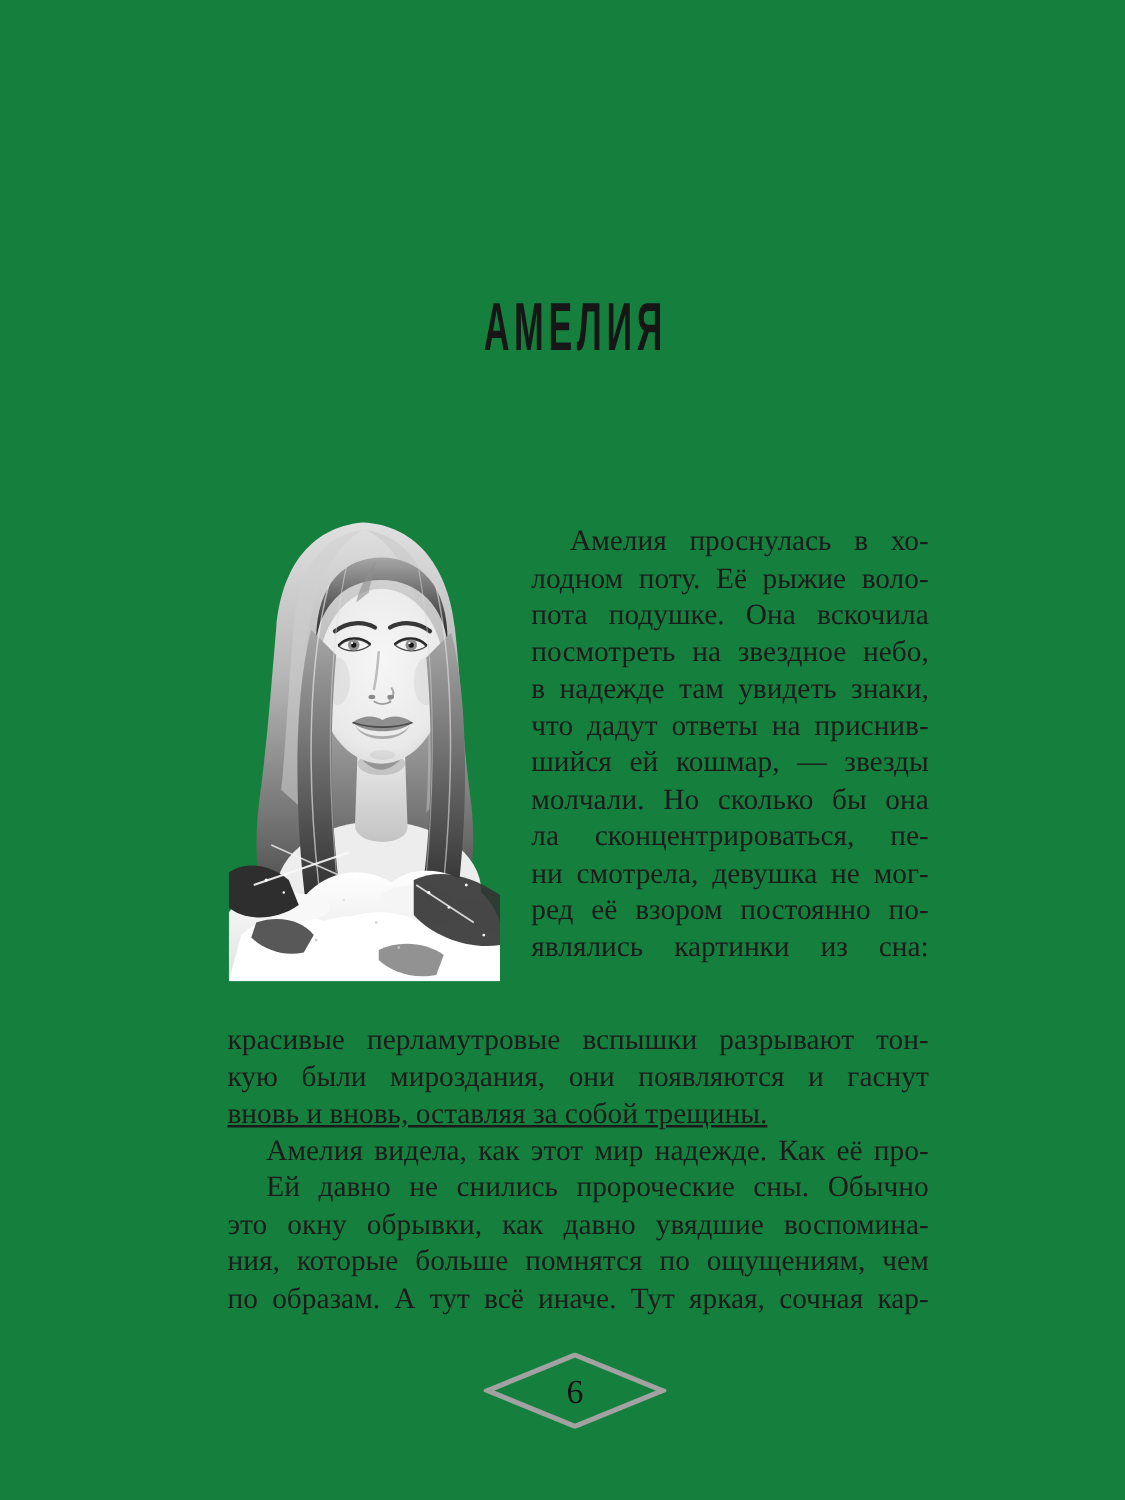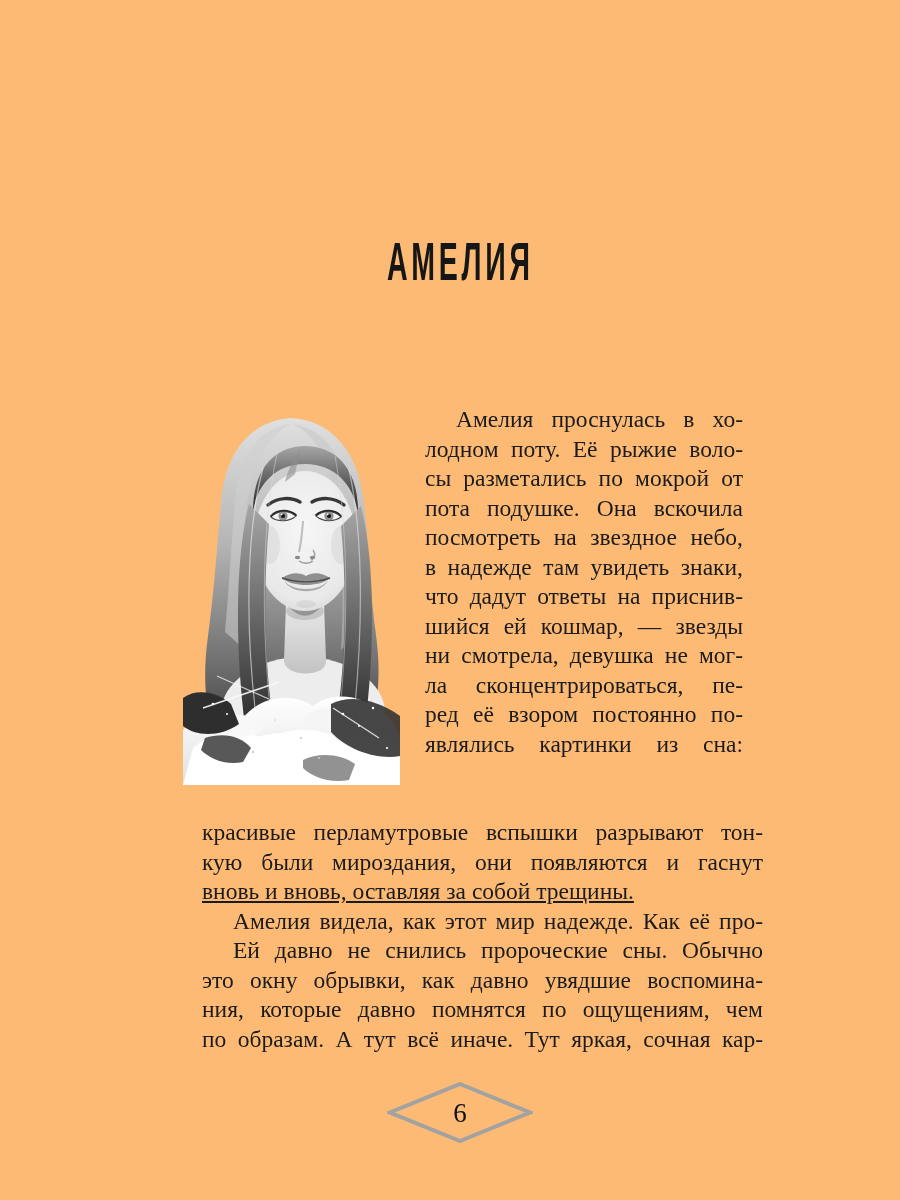--- a/index.html
+++ b/index.html
@@ -1,19 +1,19 @@
 <!DOCTYPE html>
 <html lang="ru"><head>
 <meta charset="utf-8">
 <style>
   html,body{margin:0;padding:0;background:#ffffff;}
   .page{
     position:relative;
     width:900px;height:1200px;
-    background:#fdba74;
+    background:#15803d;
     overflow:hidden;
     font-family:"Liberation Serif","DejaVu Serif",serif;
     color:#1b1b1b;
   }
   
   .title-wrap{
     position:absolute;left:0;top:229px;width:920px;
     display:flex;justify-content:center;
   }
   .chapter-title{
@@ -26,24 +26,24 @@
     transform-origin:center top;
     white-space:nowrap;
   }
   
   .portrait{
     position:absolute;left:183px;top:408px;width:217px;height:377px;
   }
   .portrait svg{display:block;width:217px;height:377px;}
   
   .col-text{
-    position:absolute;left:425px;top:405px;width:318px;
+    position:absolute;left:425px;top:419px;width:318px;
   }
   .full-text{
-    position:absolute;left:182px;top:818px;width:561px;margin-left:20px;
+    position:absolute;left:182px;top:818px;width:561px;
   }
   .line{
     font-size:23.5px;
     line-height:29.5px;
     height:29.5px;
     text-align:justify;
     text-align-last:justify;
     white-space:nowrap;
     color:#1b1b1b;
   }
@@ -172,40 +172,40 @@
       <circle cx="118" cy="330" r="1.2" fill="#d6d6d6"></circle>
       <circle cx="136" cy="350" r="1" fill="#cccccc"></circle>
       <circle cx="92" cy="312" r="1.1" fill="#e0e0e0"></circle>
       <circle cx="204" cy="340" r="1.1" fill="#ffffff"></circle>
     </svg>
   </div>
 
   <div class="col-text">
       <div class="line indent">Амелия проснулась в хо-</div>
       <div class="line">лодном поту. Её рыжие воло-</div>
-      <div class="line">сы разметались по мокрой от</div>
       <div class="line">пота подушке. Она вскочила</div>
       <div class="line">посмотреть на звездное небо,</div>
       <div class="line">в надежде там увидеть знаки,</div>
       <div class="line">что дадут ответы на приснив-</div>
       <div class="line">шийся ей кошмар, — звезды</div>
+      <div class="line">молчали. Но сколько бы она</div>
+      <div class="line">ла сконцентрироваться, пе-</div>
       <div class="line">ни смотрела, девушка не мог-</div>
-      <div class="line">ла сконцентрироваться, пе-</div>
       <div class="line">ред её взором постоянно по-</div>
       <div class="line">являлись картинки из сна:</div>
     </div>
 
   <div class="full-text">
       <div class="line">красивые перламутровые вспышки разрывают тон-</div>
       <div class="line">кую были мироздания, они появляются и гаснут</div>
       <div class="line endp">вновь и вновь, оставляя за собой трещины.</div>
       <div class="line indent">Амелия видела, как этот мир надежде. Как её про-</div>
       <div class="line indent">Ей давно не снились пророческие сны. Обычно</div>
       <div class="line">это окну обрывки, как давно увядшие воспомина-</div>
-      <div class="line">ния, которые давно помнятся по ощущениям, чем</div>
+      <div class="line">ния, которые больше помнятся по ощущениям, чем</div>
       <div class="line">по образам. А тут всё иначе. Тут яркая, сочная кар-</div>
     </div>
 
   <div class="pagenum">
     <svg width="146" height="61" viewBox="0 0 146 61" xmlns="http://www.w3.org/2000/svg">
       <polygon points="73,2 143,30.5 73,59 3,30.5" fill="none" stroke="#a2a2a2" stroke-width="4"></polygon>
     </svg>
     <div class="num">6</div>
   </div>
 

